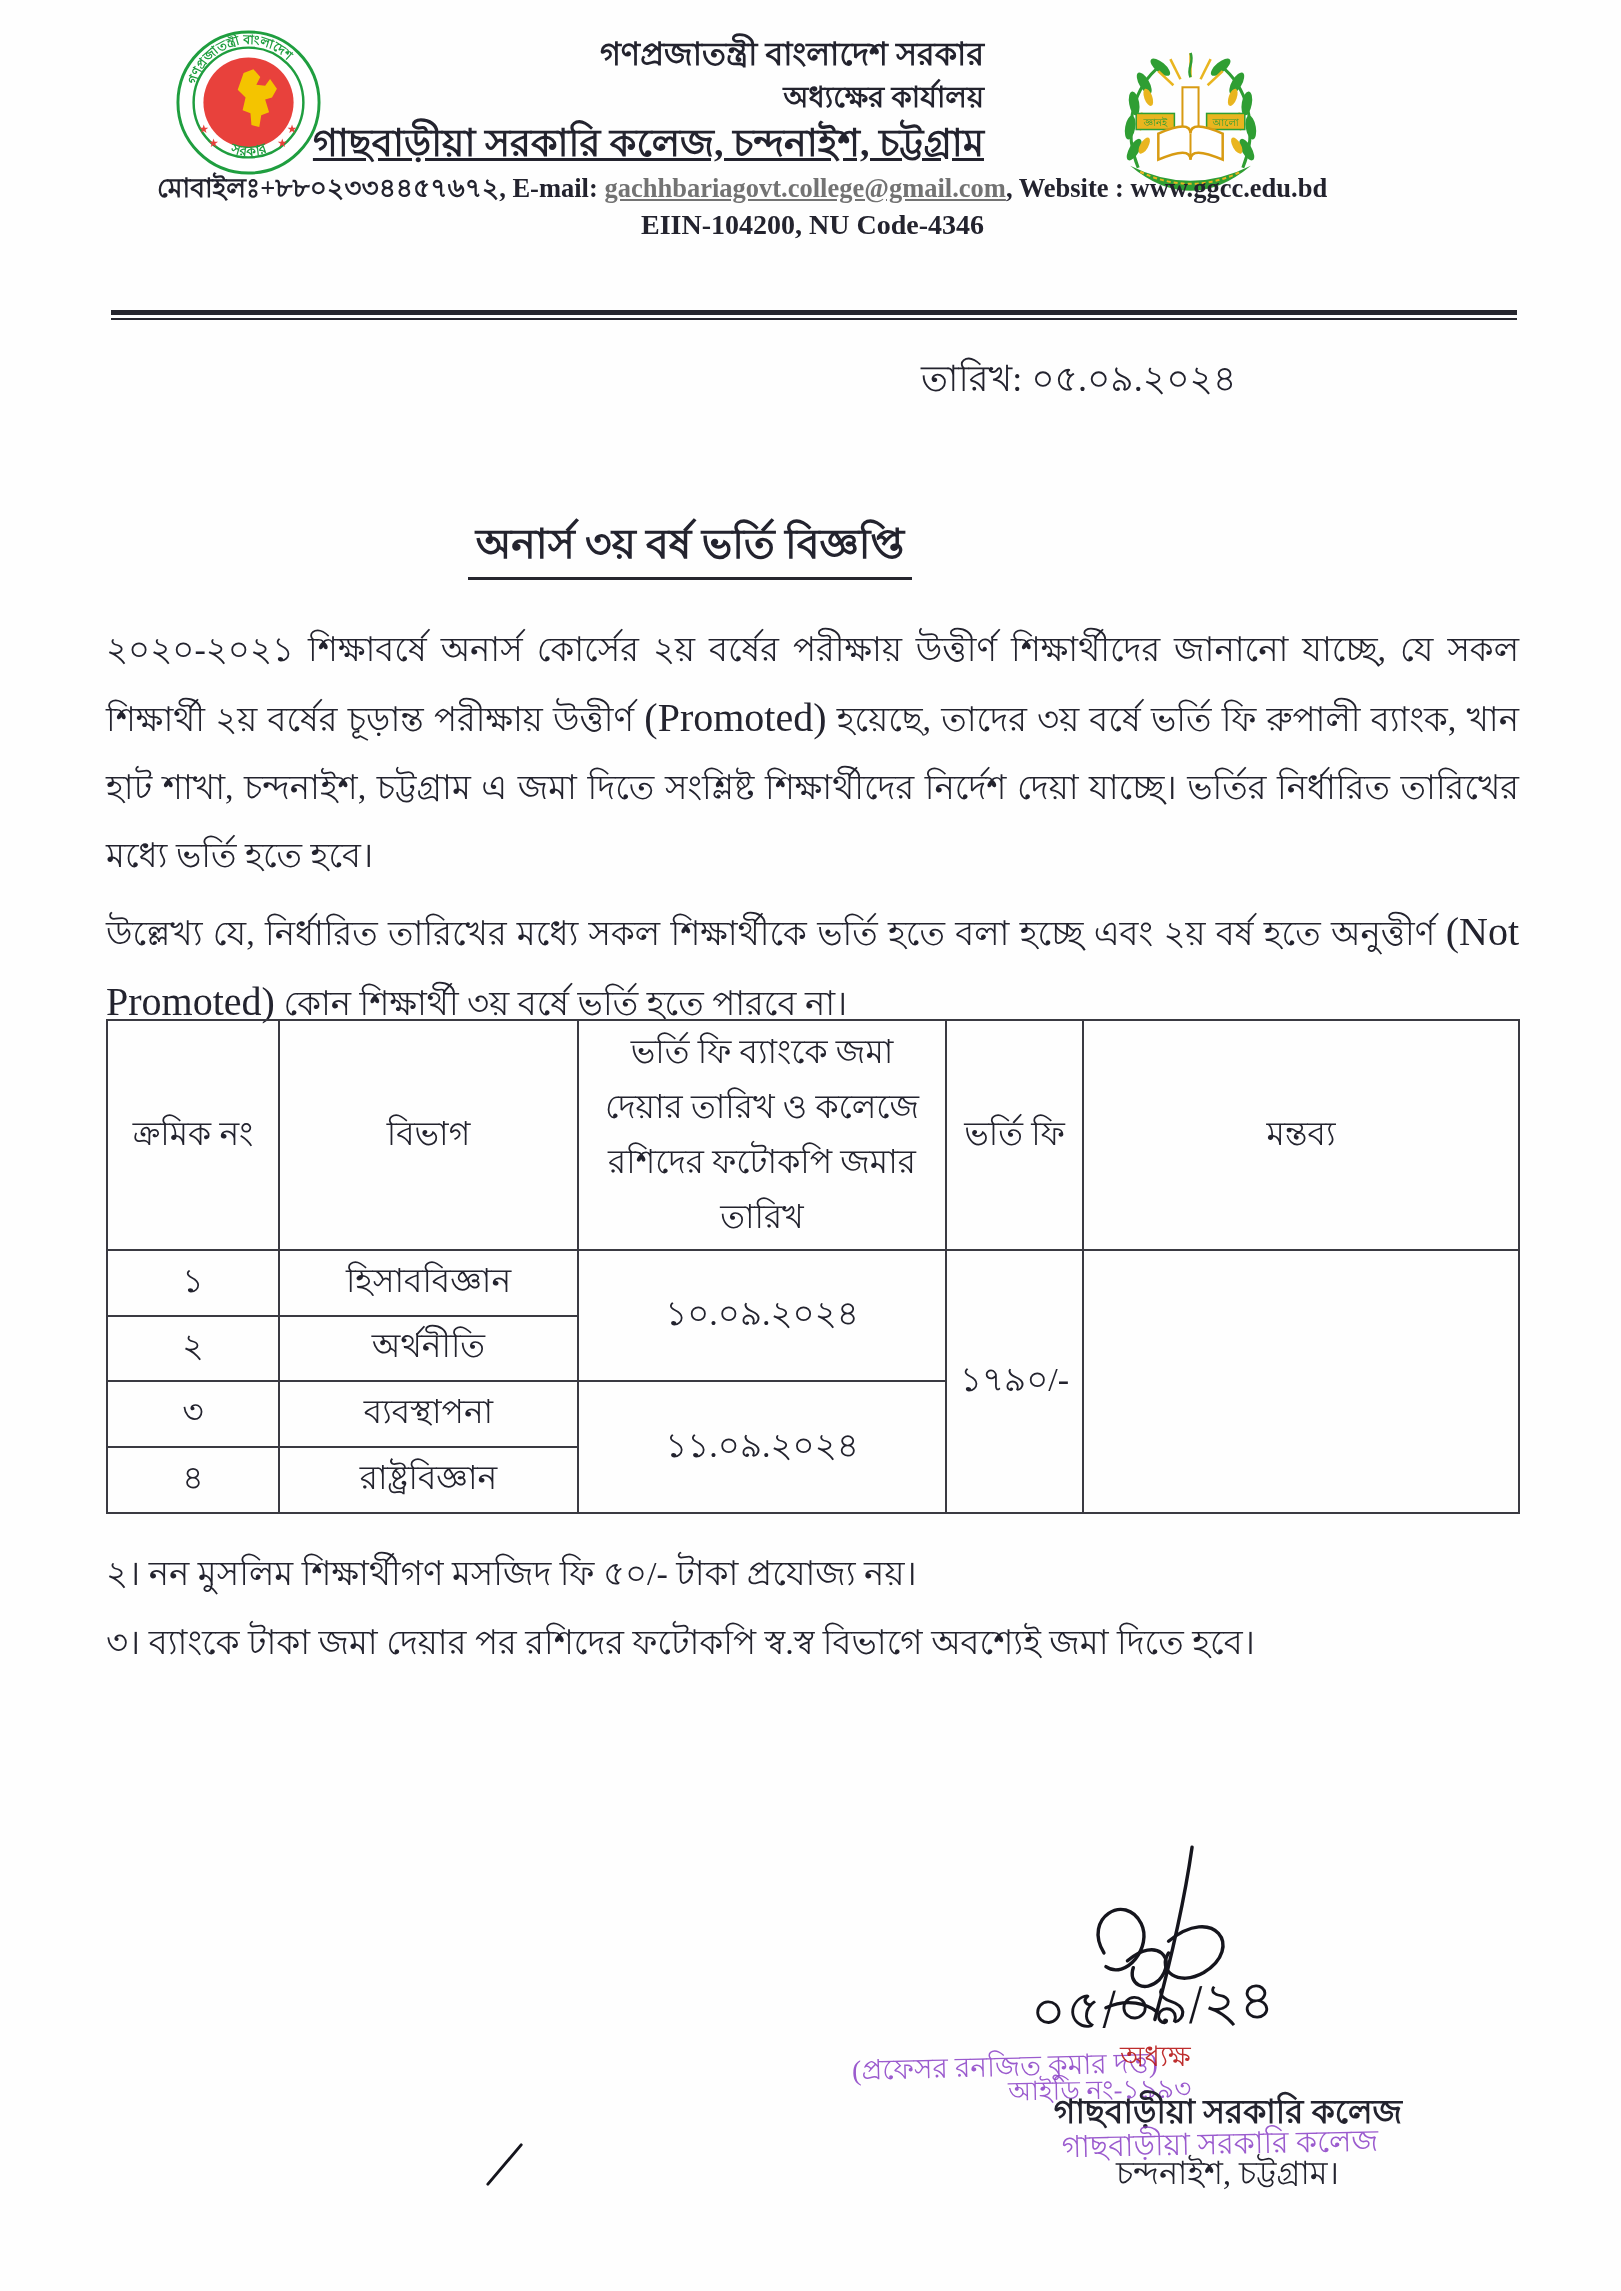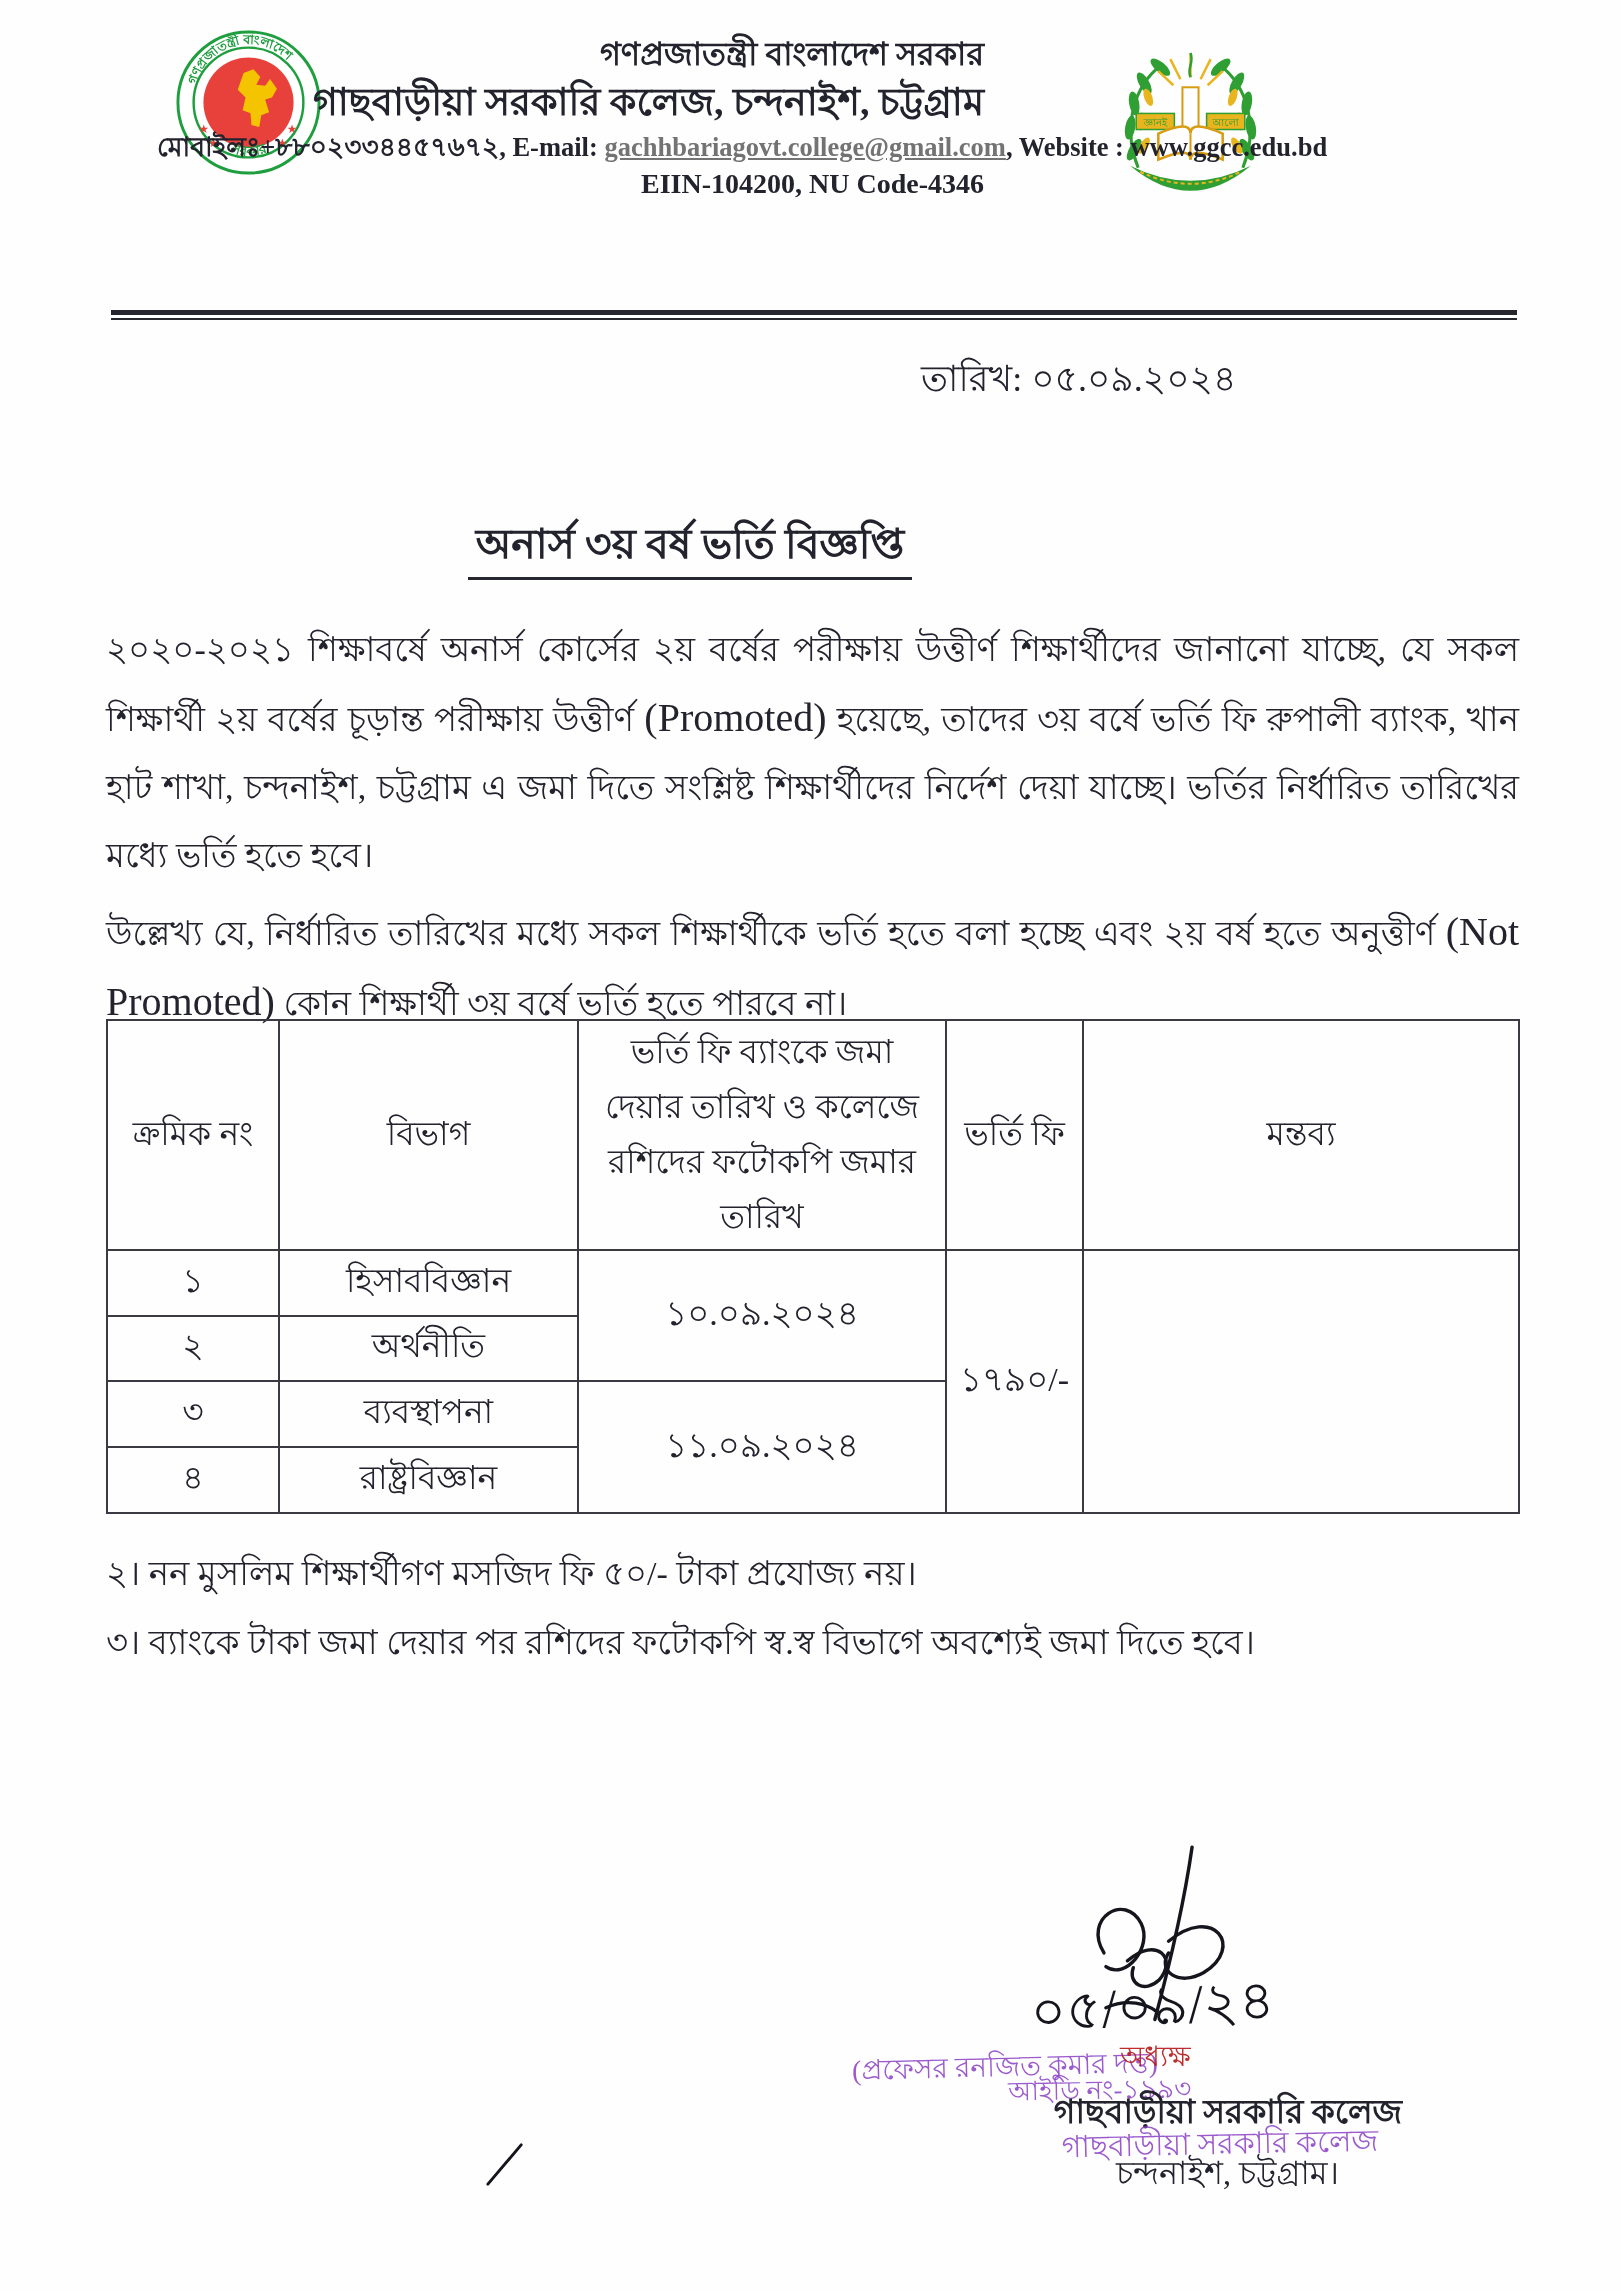--- a/index.html
+++ b/index.html
@@ -6,21 +6,21 @@
   .page{
     position:relative; width:1621px; height:2292px; background:#fefefe;
     font-family:"Liberation Serif","DejaVu Serif",serif; color:#23232e; overflow:hidden;
   }
   
   .gov-logo{position:absolute;left:173px;top:29px;width:151px;height:147px;}
   .college-logo{position:absolute;left:1108px;top:37px;width:165px;height:176px;}
   .header-text{position:absolute;left:157px;top:32px;width:827px;text-align:right;}
   .h-line1{font-size:32px;font-weight:bold;line-height:45px;}
   .h-line2{font-size:29px;font-weight:bold;line-height:41px;}
-  .h-line3{font-size:38px;font-weight:bold;line-height:51px;}
+  .h-line3{font-size:38px;font-weight:bold;line-height:51px;text-decoration:underline;}
   .h-contact{font-size:26.5px;font-weight:bold;line-height:35px;margin-top:2px;white-space:nowrap;}
   .h-contact .email{color:#737373;text-decoration:underline;cursor:pointer;}
   .h-eiin{font-size:28px;font-weight:bold;line-height:37px;}
   .rule{position:absolute;left:111px;top:310px;width:1406px;height:2.9px;
         border-top:5.9px solid #26262e;border-bottom:2px solid #26262e;}
   .date-line{position:absolute;left:921px;top:357px;font-size:36px;line-height:45px;}
   
   .title-wrap{position:absolute;left:0;top:512px;width:1380px;text-align:center;}
   .title-wrap span{font-size:41px;font-weight:bold;border-bottom:3.9px solid #26262e;padding:0 7.8px 9.8px 7.8px;}
   
@@ -121,20 +121,21 @@
       <rect x="72" y="50" width="16" height="44" fill="#ffffff" stroke="#d89b12" stroke-width="2"></rect>
       <path d="M48,96 Q80,82 80,96 Q80,82 112,96 L112,122 Q80,108 80,122 Q80,108 48,122 Z" fill="#ffffff" stroke="#d89b12" stroke-width="2.5"></path>
       <line x1="80" y1="96" x2="80" y2="122" stroke="#d89b12" stroke-width="2"></line>
     </g>
     <path d="M20,128 Q80,158 140,128 Q80,178 20,128 Z" fill="#2f9e33"></path>
     <path d="M30,134 Q80,158 130,134" stroke="#e9b51f" stroke-width="2" fill="none" stroke-dasharray="4 3"></path>
   </svg>
 
   <div class="header-text">
     <div class="h-line1">গণপ্রজাতন্ত্রী বাংলাদেশ সরকার</div>
+    <div class="h-line2">অধ্যক্ষের কার্যালয়</div>
     <div class="h-line3">গাছবাড়ীয়া সরকারি কলেজ, চন্দনাইশ, চট্টগ্রাম</div>
     <div class="h-contact">
       <span>মোবাইলঃ+৮৮০২৩৩৪৪৫৭৬৭২,</span>
       <span>E-mail:</span>
       <a class="email">gachhbariagovt.college@gmail.com</a><span>, Website : www.ggcc.edu.bd</span>
     </div>
     <div class="h-eiin">EIIN-104200, NU Code-4346</div>
   </div>
 
   <div class="rule"></div>

